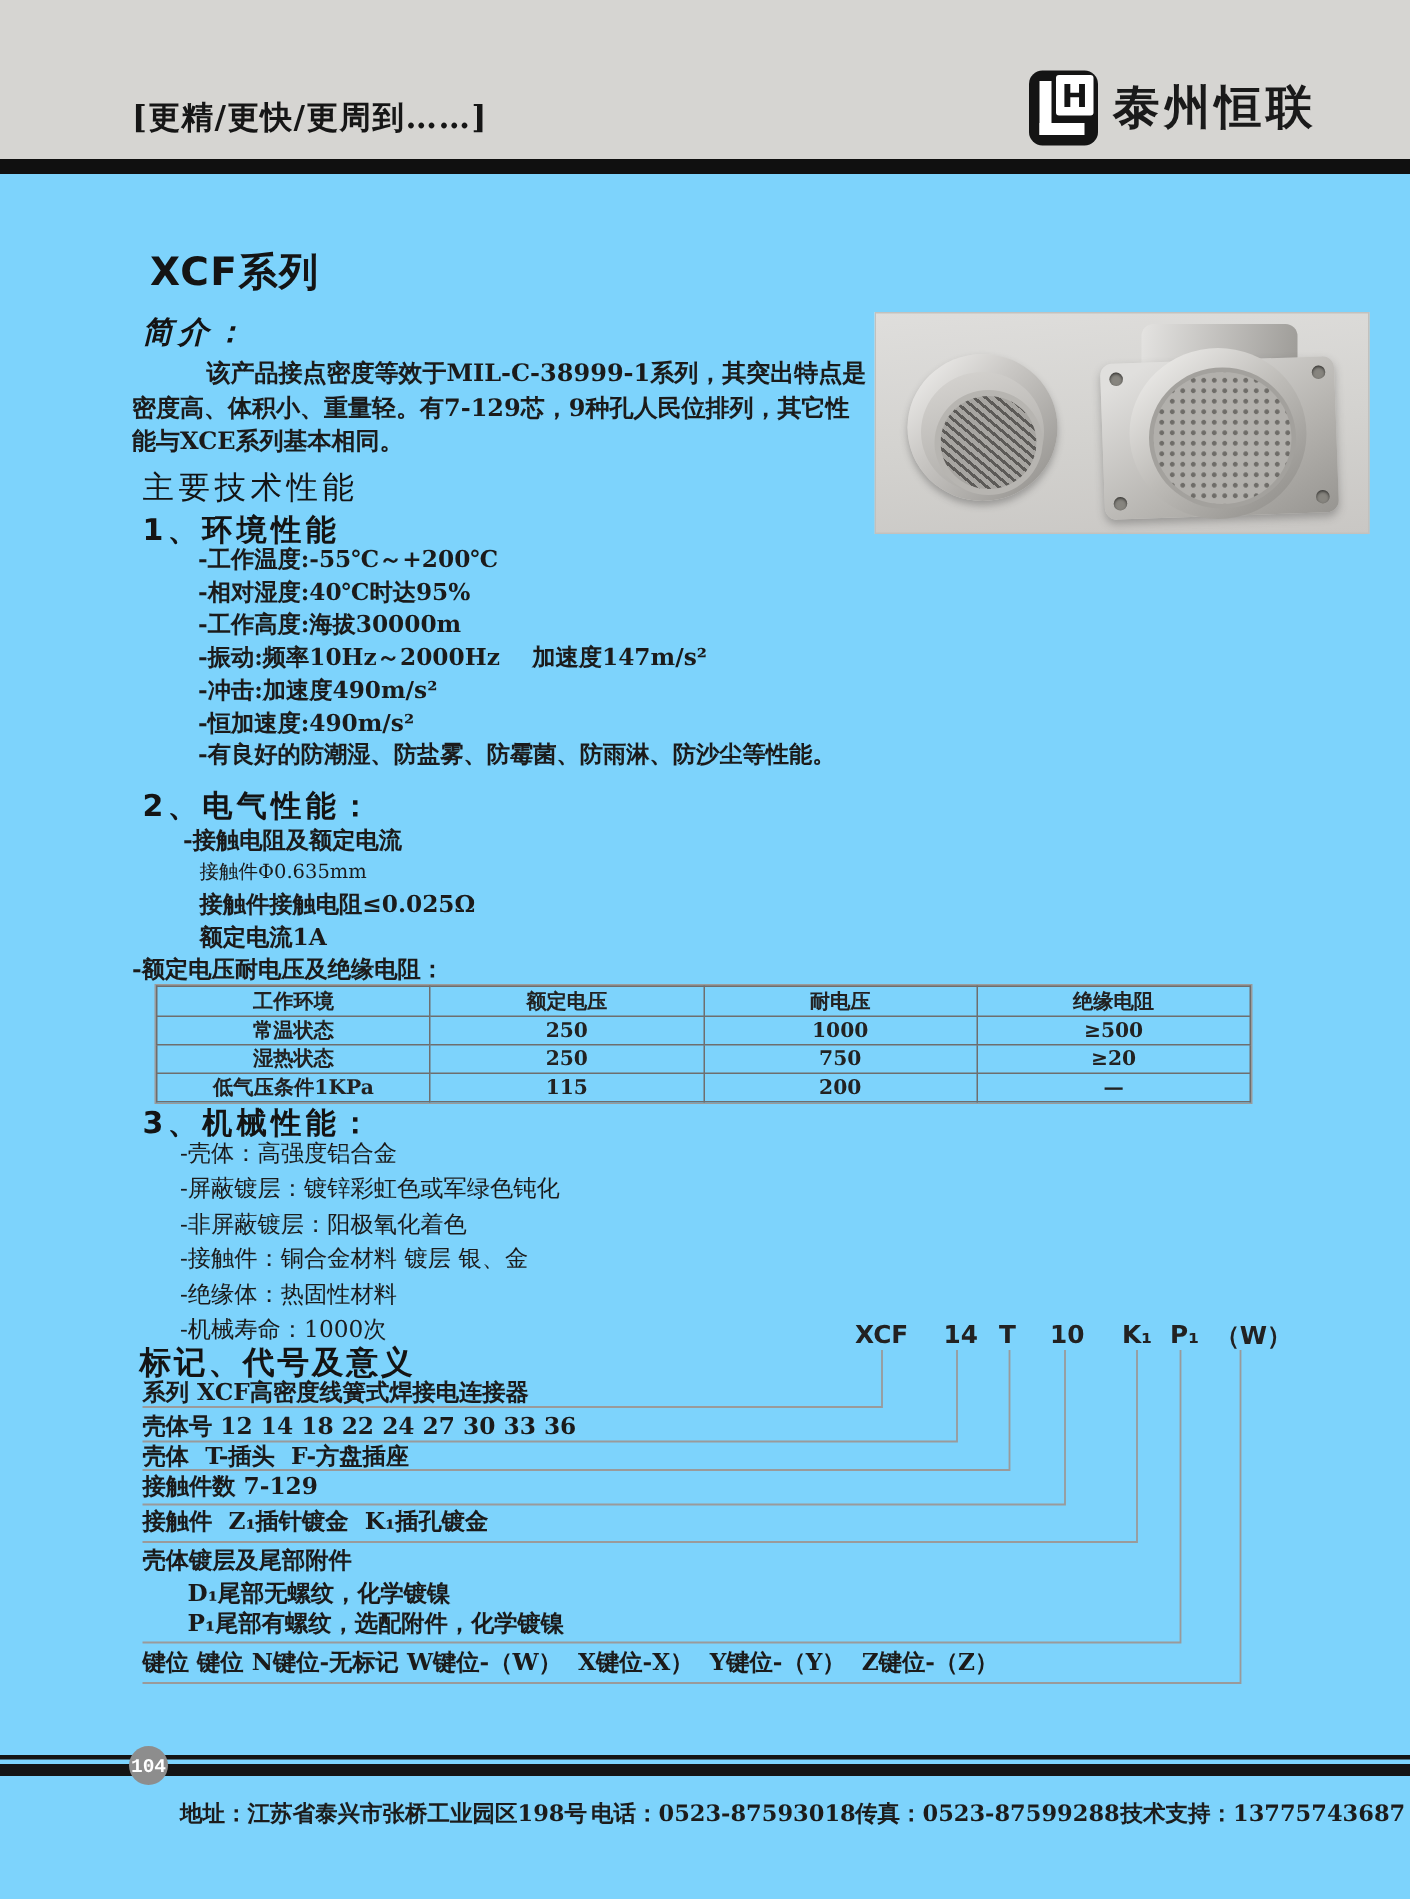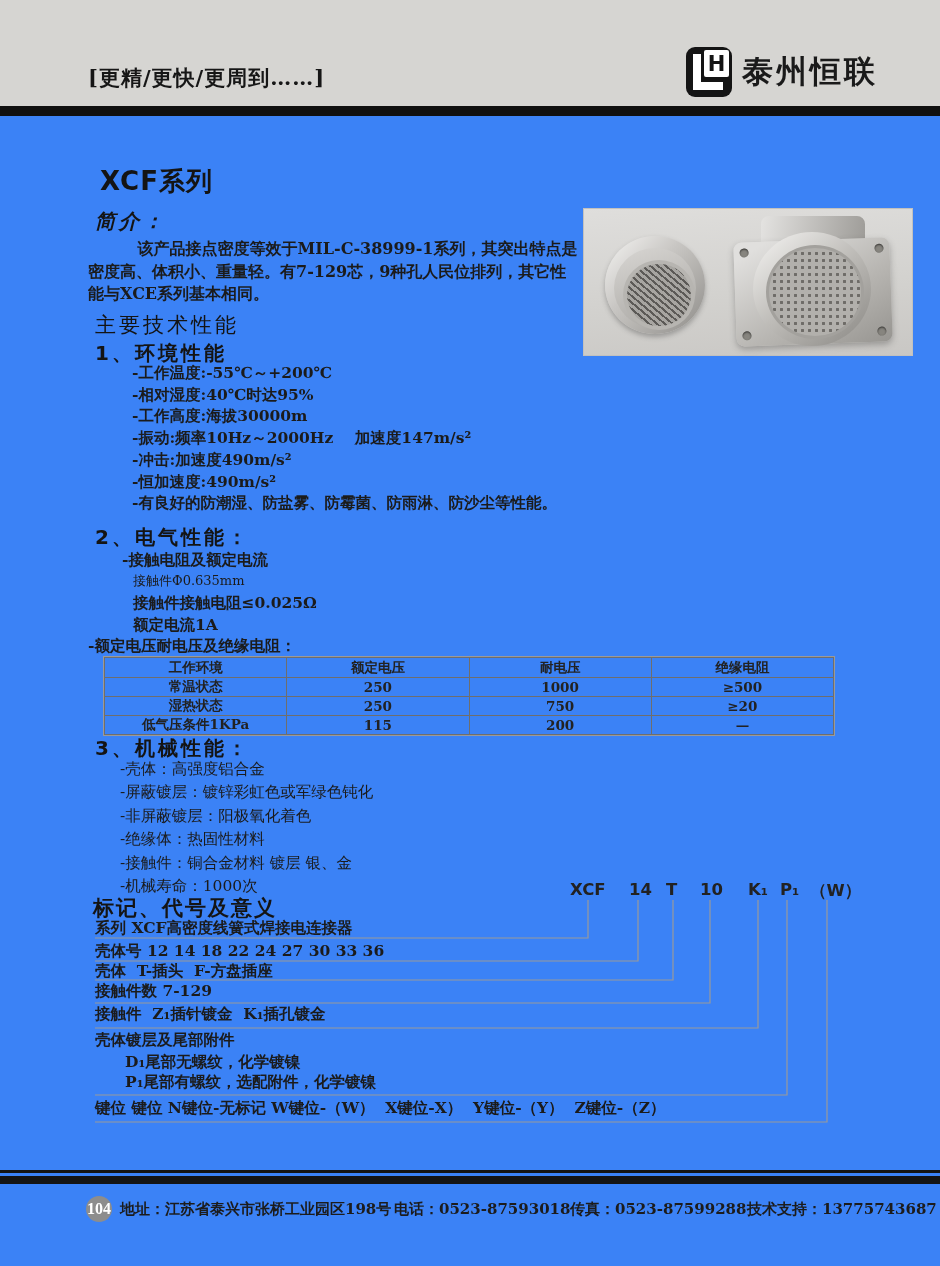--- a/index.html
+++ b/index.html
@@ -1,17 +1,17 @@
 <!DOCTYPE html>
 <html><head>
 <meta charset="utf-8">
 <style>
   html,body{margin:0;padding:0;background:#e9e9e9;}
   .page{
-    position:relative;width:940px;height:1266px;margin:0 auto;background:#3b82f6;
+    position:relative;width:940px;height:1266px;margin:0 auto;background:#7dd3fc;
     font-family:"DejaVu Serif","Liberation Serif",serif;color:#1b1b1b;overflow:hidden;
   }
   
   .header-band{position:absolute;left:0;top:0;width:940px;height:106px;background:#d6d5d2;}
   .slogan{position:absolute;left:88px;top:64px;font-size:21px;font-weight:800;letter-spacing:1px;color:#161616;}
   .brand{position:absolute;left:686px;top:46px;height:52px;display:flex;align-items:center;}
   .logo-mark{position:relative;width:46px;height:50px;background:#141414;border-radius:9px;flex:none;}
   .logo-mark .l-bar-v{position:absolute;left:7px;top:7px;width:8px;height:36px;background:#fff;}
   .logo-mark .l-bar-h{position:absolute;left:7px;bottom:7px;width:30px;height:8px;background:#fff;}
   .logo-mark .h-notch{position:absolute;right:3px;top:3px;width:25px;height:27px;background:#fff;border-radius:2px;
@@ -70,22 +70,22 @@
   .code-part{position:absolute;top:4px;font-family:"DejaVu Sans","Liberation Sans",sans-serif;font-size:16.5px;font-weight:600;color:#222;}
   .marking-h{position:absolute;left:93px;top:18px;font-size:21px;font-weight:800;letter-spacing:2px;}
   .mrow{position:absolute;left:95px;font-size:15.5px;font-weight:600;white-space:pre-wrap;}
   .mrow.r0{top:42px}.mrow.r1{top:65px}.mrow.r2{top:85px}.mrow.r3{top:105px}.mrow.r4{top:128px}
   .mrow.blk-title{top:154px}
   .mrow.blk-0{left:125px;top:176px}.mrow.blk-1{left:125px;top:196px}
   .mrow.keyrow{top:222px}
   
   .bar-bottom-a{position:absolute;left:0;top:1170px;width:940px;height:3px;background:#141414;}
   .bar-bottom-b{position:absolute;left:0;top:1176px;width:940px;height:8px;background:#141414;}
-  .page-badge{position:absolute;left:86px;top:1196px;width:26px;height:26px;border-radius:50%;background:#8d8d8d;
-    color:#fff;font-family:Liberation Serif, serif;font-size:16px;font-weight:700;
+  .page-badge{position:absolute;left:86px;top:1164px;width:26px;height:26px;border-radius:50%;background:#8d8d8d;
+    color:#fff;font-family:Liberation Mono, monospace;font-size:13px;font-weight:700;
     display:flex;align-items:center;justify-content:center;}
   .footer-item{position:absolute;top:1200px;font-size:15px;font-weight:700;color:#1c1c1c;white-space:pre;}
   .fi-0{left:120px}.fi-1{left:394px}.fi-2{left:570px}.fi-3{left:747px}
 </style>
 </head>
 <body>
 
 <div class="page">
 
   <div class="header-band">
@@ -171,22 +171,22 @@
         <td>—</td>
       </tr>
     </tbody>
   </table>
 
   <div class="mech-h h-sans">3、机械性能：</div>
   <div class="mech-list">
     <div>-壳体：高强度铝合金</div>
     <div>-屏蔽镀层：镀锌彩虹色或军绿色钝化</div>
     <div>-非屏蔽镀层：阳极氧化着色</div>
+    <div>-接触件：铜合金材料 镀层 银、金</div>
     <div>-绝缘体：热固性材料</div>
-    <div>-接触件：铜合金材料 镀层 银、金</div>
     <div>-机械寿命：1000次</div>
   </div>
 
   <div class="marking">
     <svg width="940" height="290" viewBox="0 0 940 290">
       <g fill="none" stroke="#9a9a9a" stroke-width="1.2">
         <polyline points="95,62 588,62 588,24"></polyline>
         <polyline points="95,85 638,85 638,24"></polyline>
         <polyline points="95,104 673,104 673,24"></polyline>
         <polyline points="95,127 710,127 710,24"></polyline>

